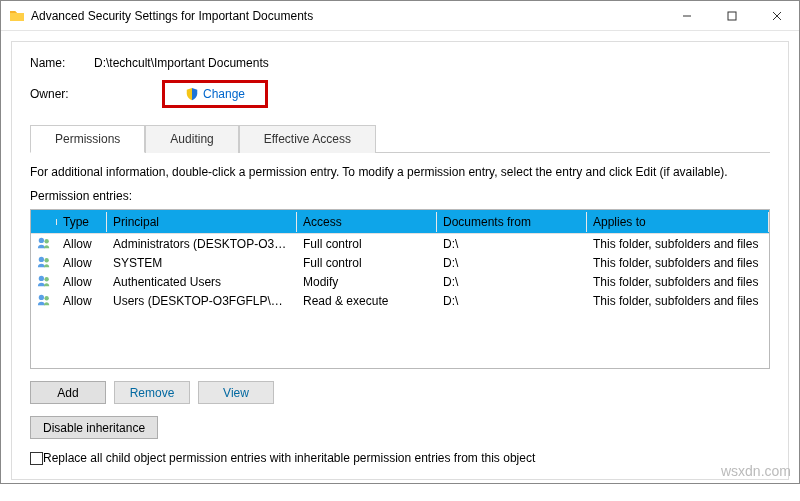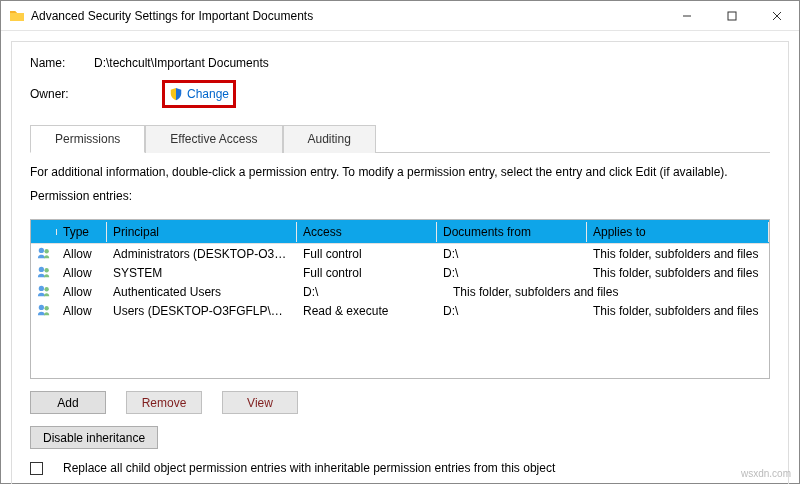--- a/index.html
+++ b/index.html
@@ -42,70 +42,70 @@
     flex-direction: column;
     border: 1px solid #ddd;
     margin: 10px;
     margin-bottom: 4px;
   }
   .field-row { display: flex; align-items: center; margin-bottom: 10px; }
   .field-label { width: 64px; }
   .change-link {
     display: inline-flex; align-items: center; gap: 4px;
     color: #0066cc; margin-left: 68px;
-    border: 3px solid #cb0000; padding: 4px 4px;
+    border: 3px solid #cb0000; padding: 4px 20px;
   }
   .shield { width: 14px; height: 14px; display: inline-block; }
   .tabs {
     display: flex; margin-top: 6px; border-bottom: 1px solid #ccc;
     position: relative;
   }
   .tab {
     padding: 6px 24px; border: 1px solid #ccc; border-bottom: none;
     margin-right: 0; background: #fff; position: relative; top: 1px;
     color: #333;
   }
   .tab.inactive { background: #f3f3f3; border-top-color: #ccc; }
   .tab.active { background: #fff; border-bottom: 1px solid #fff; }
   .info-text { margin: 12px 0 10px 0; }
-  .entries-label { margin-bottom: 16px; }
+  .entries-label { margin-bottom: 6px; }
   .table {
     border: 1px solid #b9b9b9;
     flex: 1;
     overflow: hidden;
     min-height: 160px;
   }
   .thead, .trow { display: flex; align-items: center; }
   .thead { background: #0ea5e9; border-bottom: 1px solid #e0e0e0; height: 24px; }
   .th, .td { padding: 3px 6px; overflow: hidden; white-space: nowrap; text-overflow: ellipsis; }
   .col-icon { width: 26px; flex: none; display:flex; align-items:center; justify-content:center;}
   .col-type { width: 50px; flex: none; }
   .col-principal { width: 190px; flex: none; }
   .col-access { width: 140px; flex: none; }
   .col-inherited { width: 150px; flex: none; }
   .col-applies { flex: 1; }
   .th { font-weight: normal; border-right: 1px solid #e8e8e8; }
   .trow { height: 19px; }
   .people-ico { width:16px; height:16px; display:inline-block;}
-  .btn-row { display:flex; gap:20px; margin-top:12px; }
+  .btn-row { display:flex; gap:8px; margin-top:12px; }
   .btn {
     min-width: 76px; height: 23px; border: 1px solid #adadad;
     background: #e1e1e1; display:flex; align-items:center; justify-content:center;
     padding: 0 12px;
   }
-  .btn.disabled { color: #7f1d1d; background:#e7e7e7; border-color:#c0c0c0;}
+  .btn.disabled { color: #0369a1; background:#e7e7e7; border-color:#c0c0c0;}
   .btn.wide { min-width: 122px; }
   .btn.primary { border: 2px solid #0078d7; background:#e1e1e1;}
-  .chk-row { display:flex; align-items:center; margin-top:12px; gap:20px;}
+  .chk-row { display:flex; align-items:center; margin-top:12px; gap:0;}
   .chk { width:13px; height:13px; border:1px solid #333;}
   .footer {
     display:flex; justify-content:flex-end; gap:8px;
     padding: 8px 14px 10px;
   }
-  .watermark { position:absolute; bottom:4px; right:8px; color:#bbb; font-size:10px;}
+  .watermark { position:absolute; bottom:4px; right:8px; color:#bbb; font-size:14px;}
 </style>
 </head>
 <body>
 
 <div class="window">
   <div class="titlebar">
     <span class="folder-ico">
       <svg viewBox="0 0 16 16">
           <path fill="#ffcf48" d="M1 3h5l2 2h7v8H1z"></path>
           <path fill="#f7b32b" d="M1 3h5l2 2H1z"></path>
@@ -143,22 +143,22 @@
               <path fill="#1e73d6" d="M8 1l6 2v4c0 4-3 7-6 8z"></path>
               <path fill="#f5c518" d="M8 1L2 3v4c0 4 3 7 6 8z"></path>
             </svg>
         </span>
         <span>Change</span>
       </span>
     </div>
 
     <div class="tabs">
       <div class="tab active">Permissions</div>
+      <div class="tab inactive">Auditing</div>
       <div class="tab inactive">Effective Access</div>
-      <div class="tab inactive">Auditing</div>
     </div>
 
     <div class="info-text">For additional information, double-click a permission entry. To modify a permission entry, select the entry and click Edit (if available).</div>
     <div class="entries-label">Permission entries:</div>
 
     <div class="table">
       <div class="thead">
         <div class="th col-icon"></div>
         <div class="th col-type">Type</div>
         <div class="th col-principal">Principal</div>
@@ -201,20 +201,21 @@
             <div class="td col-icon">
               <span class="people-ico"><svg viewBox="0 0 16 16">
                   <circle cx="5" cy="5" r="3" fill="#5aa0e6"></circle>
                   <circle cx="11" cy="6" r="2.5" fill="#7fc27f"></circle>
                   <path d="M1 14c0-3 2-4 4-4s4 1 4 4z" fill="#5aa0e6"></path>
                   <path d="M8 14c0-2.5 1.5-3.5 3-3.5s3 1 3 3.5z" fill="#7fc27f"></path>
                 </svg></span>
             </div>
             <div class="td col-type">Allow</div>
             <div class="td col-principal">Authenticated Users</div>
+            <div class="td col-access">Modify</div>
             <div class="td col-inherited">D:\</div>
             <div class="td col-applies">This folder, subfolders and files</div>
           </div>
           <div class="trow">
             <div class="td col-icon">
               <span class="people-ico"><svg viewBox="0 0 16 16">
                   <circle cx="5" cy="5" r="3" fill="#5aa0e6"></circle>
                   <circle cx="11" cy="6" r="2.5" fill="#7fc27f"></circle>
                   <path d="M1 14c0-3 2-4 4-4s4 1 4 4z" fill="#5aa0e6"></path>
                   <path d="M8 14c0-2.5 1.5-3.5 3-3.5s3 1 3 3.5z" fill="#7fc27f"></path>

